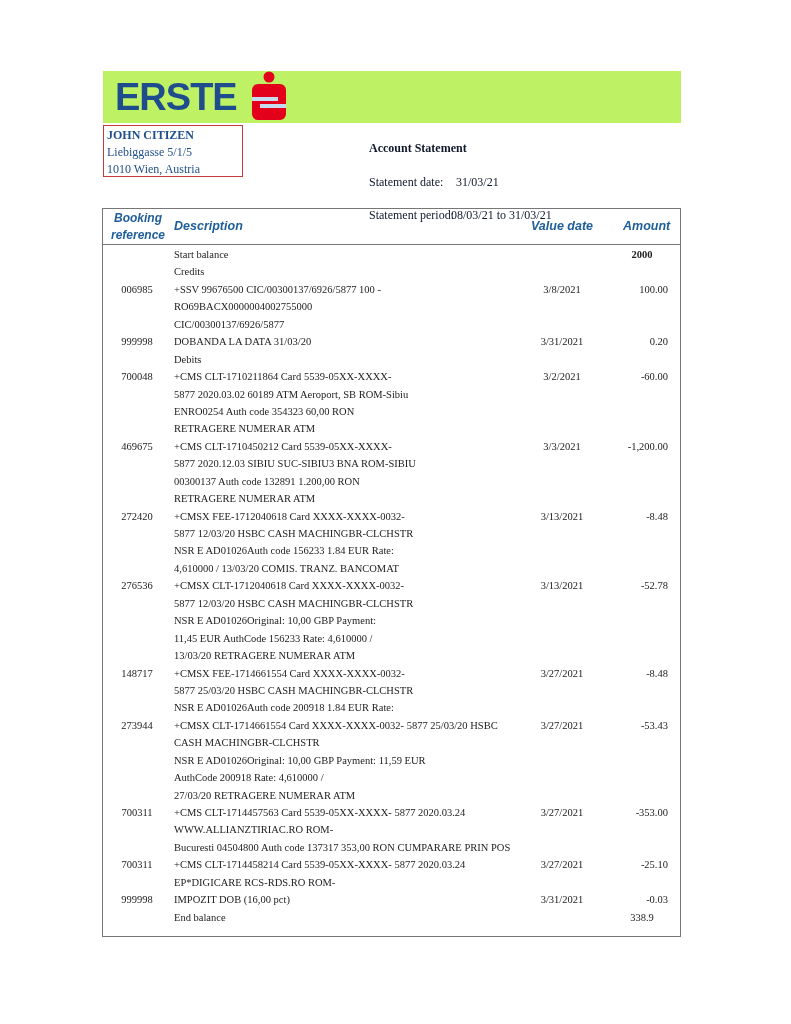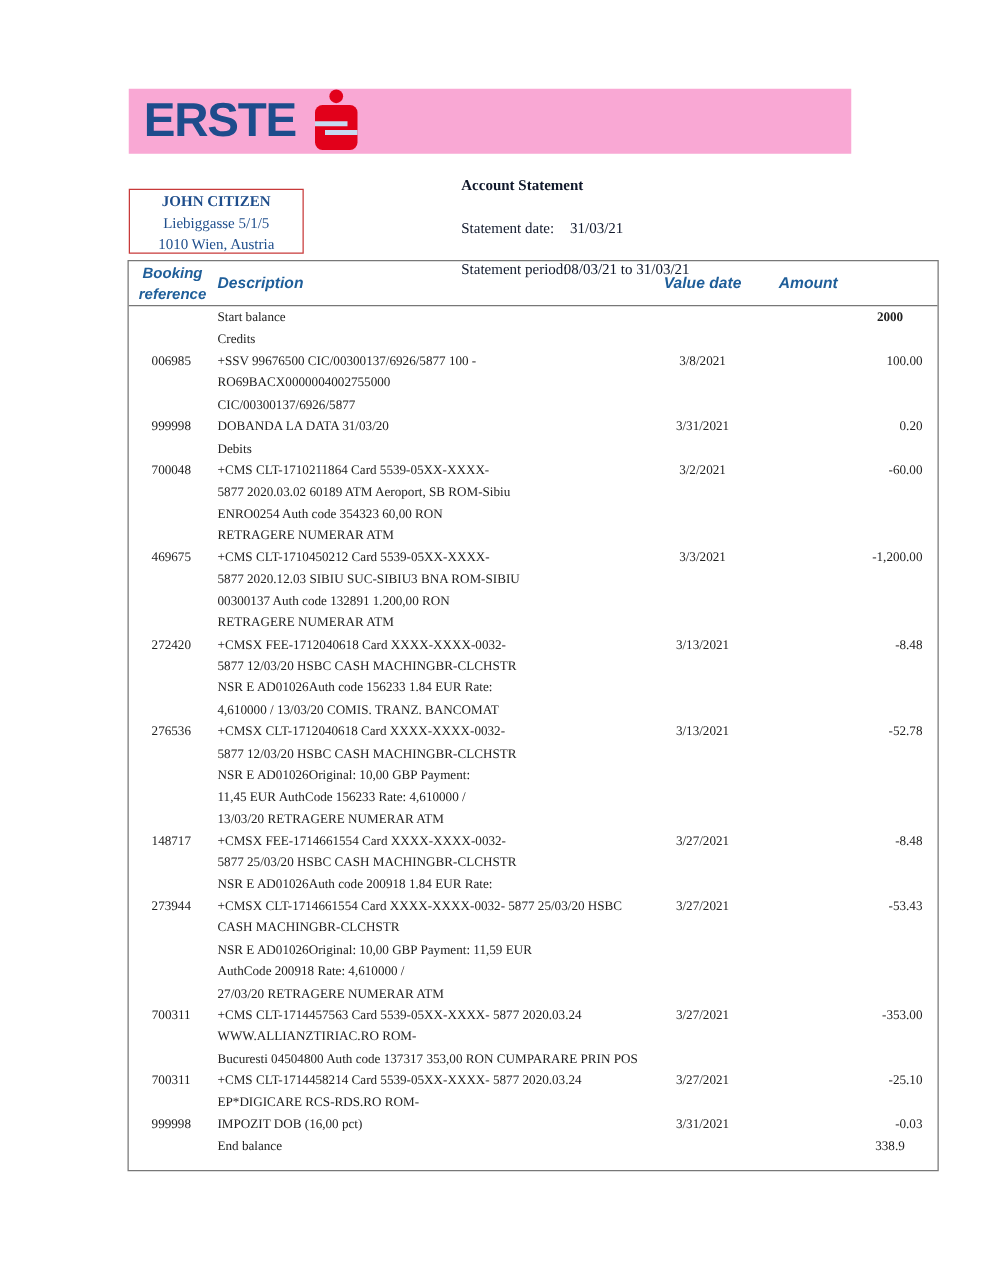--- a/index.html
+++ b/index.html
@@ -1,54 +1,54 @@
 <!DOCTYPE html>
 <html><head>
   <meta charset="utf-8">
   <style>
     html, body { margin: 0; padding: 0; background: #ffffff; }
     body { width: 791px; height: 1024px; position: relative; overflow: hidden; }
     .page { position: absolute; left: 0; top: 0; width: 791px; height: 1024px; }
 
     .banner {
       position: absolute; left: 103px; top: 71px; width: 578px; height: 52px;
-      background: #f9a8d4;
+      background: #bef264;
     }
     .logo-text {
       position: absolute; left: 12px; top: 4px;
       font-family: "Liberation Sans", sans-serif; font-weight: bold;
       font-size: 38px; line-height: 44px; letter-spacing: -1px;
       color: #1e4c8c;
       transform: scaleY(1.0);
     }
     .logo-mark { position: absolute; left: 143px; top: 0px; width: 46px; height: 50px; }
 
     .addr-box {
-      position: absolute; left: 103px; top: 151px; width: 140px; height: 52px;
-      border: 1px solid #c83a3a; box-sizing: border-box; padding: 1px 3px; text-align: center;
+      position: absolute; left: 103px; top: 125px; width: 140px; height: 52px;
+      border: 1px solid #c83a3a; box-sizing: border-box; padding: 1px 3px;
     }
     .addr-line {
       font-family: "Liberation Serif", serif; font-size: 12px; line-height: 17px;
       color: #1f4e8c; white-space: nowrap;
     }
     .addr-line.bold { font-weight: bold; }
 
     .stmt {
       position: absolute; left: 369px; top: 140px;
       font-family: "Liberation Serif", serif; font-size: 12px; line-height: 17.5px;
       color: #0f172a;
     }
     .stmt .title { font-weight: bold; }
     .stmt .row { white-space: nowrap; }
     .stmt .lbl { display: inline-block; margin-top: 16px; }
     .stmt .lbl.date { width: 87px; }
     .stmt .lbl.period { width: 82px; }
 
     .table-wrap {
-      position: absolute; left: 102px; top: 208px; width: 649px; height: 729px;
+      position: absolute; left: 102px; top: 208px; width: 579px; height: 729px;
       border: 1px solid #777; box-sizing: border-box;
     }
     .thead {
       position: absolute; left: 0; top: 0; width: 100%; height: 36px;
       border-bottom: 1px solid #777; box-sizing: border-box;
       font-family: "Liberation Sans", sans-serif; font-weight: bold; font-style: italic;
       color: #1f5e99;
     }
     .th { position: absolute; font-size: 12.5px; line-height: 17px; }
     .th.ref { left: 4px; top: 1px; width: 62px; text-align: center; font-size: 12px; line-height: 17px; }

